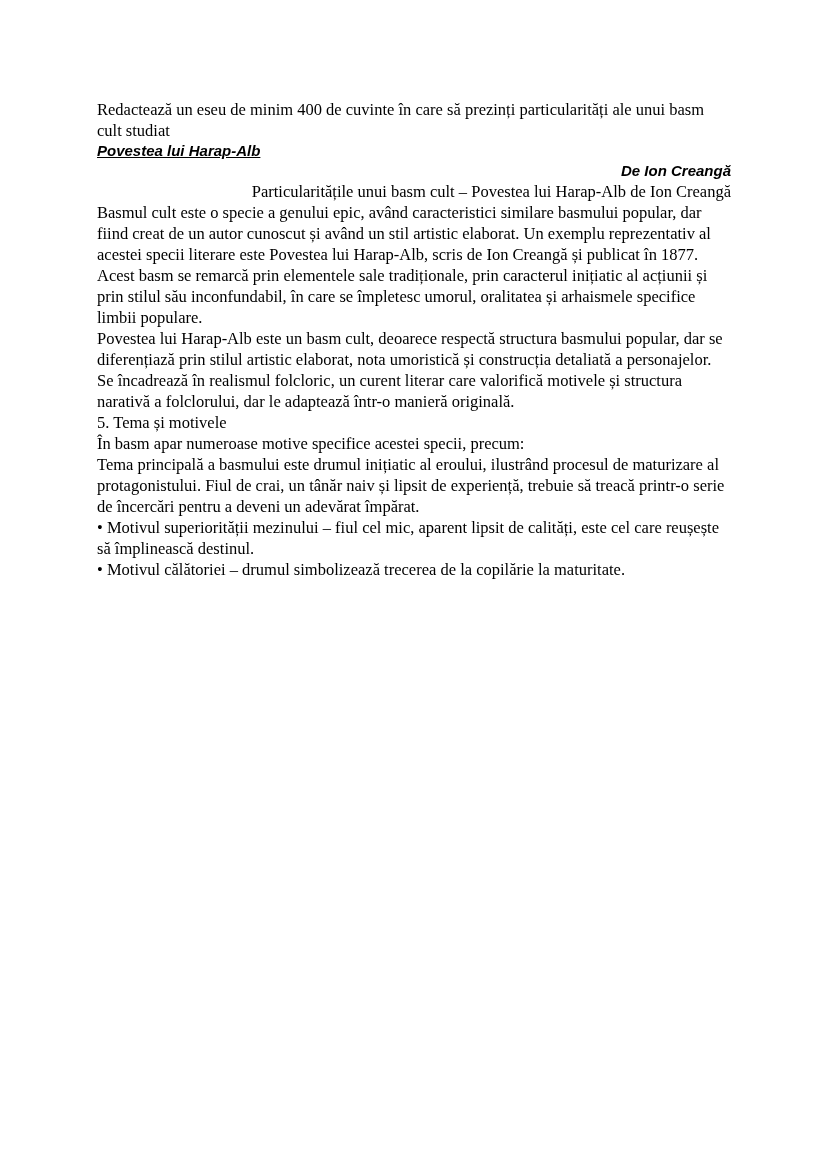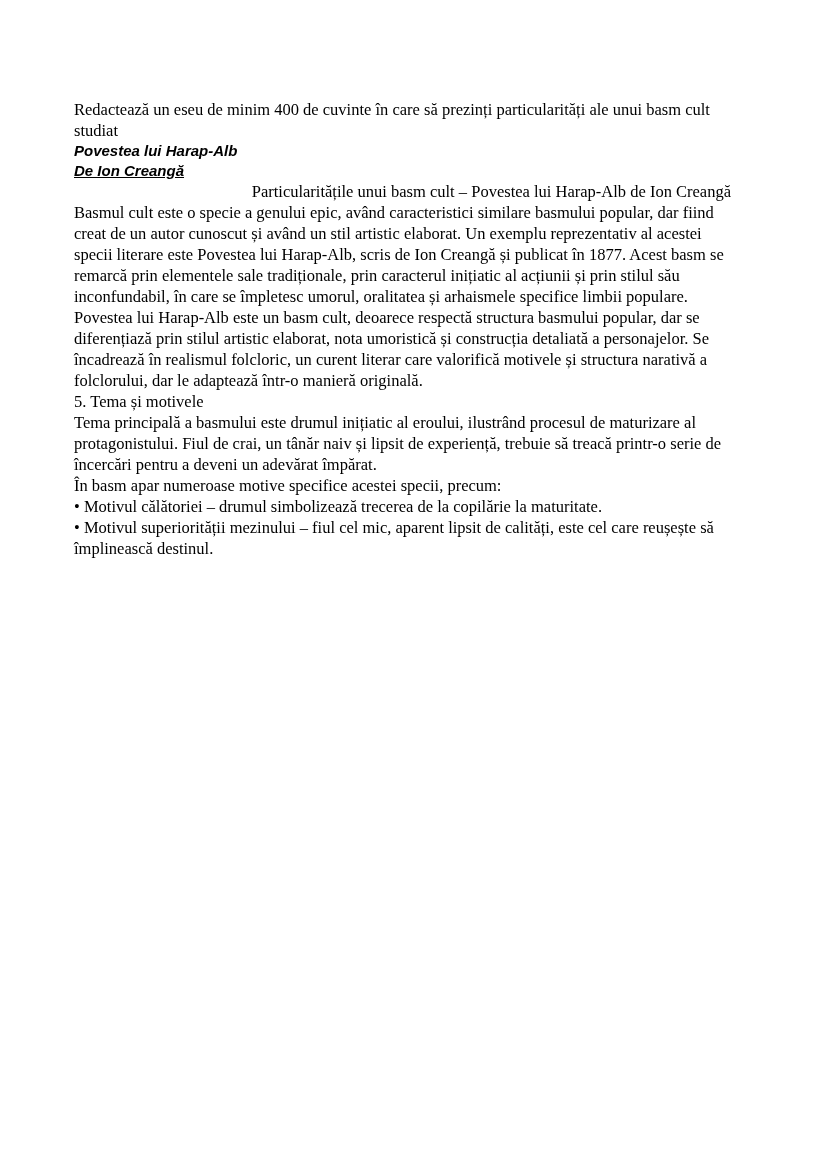--- a/index.html
+++ b/index.html
@@ -6,21 +6,21 @@
       margin: 0;
       padding: 0;
       background: #ffffff;
     }
     .page {
       position: relative;
       width: 828px;
       height: 1171px;
       background: #ffffff;
       box-sizing: border-box;
-      padding: 99px 97px 0 74px;
+      padding: 99px 97px 0 97px;
       font-family: "Liberation Serif", serif;
       font-size: 16.5px;
       line-height: 21px;
       color: #000000;
       overflow: hidden;
     }
     .page p {
       margin: 0;
       padding: 0;
     }
@@ -28,30 +28,31 @@
       margin-top: 0;
     }
     .doc-title {
       margin-top: 57px;
       margin-left: 107px;
       font-family: "Liberation Sans", sans-serif;
       font-size: 15px;
       line-height: 20px;
       font-weight: bold;
       font-style: italic;
+      text-decoration: underline;
     }
     .doc-subtitle {
       margin-top: 14px;
       margin-left: 210px;
       font-family: "Liberation Sans", sans-serif;
       font-size: 15px;
       line-height: 20px;
       font-weight: bold;
       font-style: italic;
-      text-decoration: underline;
+      text-align: right;
     }
     .heading-line {
       margin-top: 58px;
       text-align: right;
     }
     .para {
       margin-top: 15px;
     }
     .section-heading {
       margin-top: 92px;
@@ -73,22 +74,22 @@
 
   <p class="heading-line">Particularitățile unui basm cult – Povestea lui Harap-Alb de Ion Creangă</p>
 
   <p class="para">Basmul cult este o specie a genului epic, având caracteristici similare basmului popular, dar fiind creat de un autor cunoscut și având un stil artistic elaborat. Un exemplu reprezentativ al acestei specii literare este Povestea lui Harap-Alb, scris de Ion Creangă și publicat în 1877. Acest basm se remarcă prin elementele sale tradiționale, prin caracterul inițiatic al acțiunii și prin stilul său inconfundabil, în care se împletesc umorul, oralitatea și arhaismele specifice limbii populare.</p>
 
 
   <p class="para">Povestea lui Harap-Alb este un basm cult, deoarece respectă structura basmului popular, dar se diferențiază prin stilul artistic elaborat, nota umoristică și construcția detaliată a personajelor. Se încadrează în realismul folcloric, un curent literar care valorifică motivele și structura narativă a folclorului, dar le adaptează într-o manieră originală.</p>
 
   <p class="section-heading">5. Tema și motivele</p>
 
+  <p class="para">În basm apar numeroase motive specifice acestei specii, precum:</p>
+
   <p class="para">Tema principală a basmului este drumul inițiatic al eroului, ilustrând procesul de maturizare al protagonistului. Fiul de crai, un tânăr naiv și lipsit de experiență, trebuie să treacă printr-o serie de încercări pentru a deveni un adevărat împărat.</p>
 
-  <p class="para">În basm apar numeroase motive specifice acestei specii, precum:</p>
 
+  <p class="bullet">• Motivul superiorității mezinului – fiul cel mic, aparent lipsit de calități, este cel care reușește să împlinească destinul.</p>
 
   <p class="bullet">• Motivul călătoriei – drumul simbolizează trecerea de la copilărie la maturitate.</p>
-
-  <p class="bullet">• Motivul superiorității mezinului – fiul cel mic, aparent lipsit de calități, este cel care reușește să împlinească destinul.</p>
 
 </div>
 
 </body></html>

